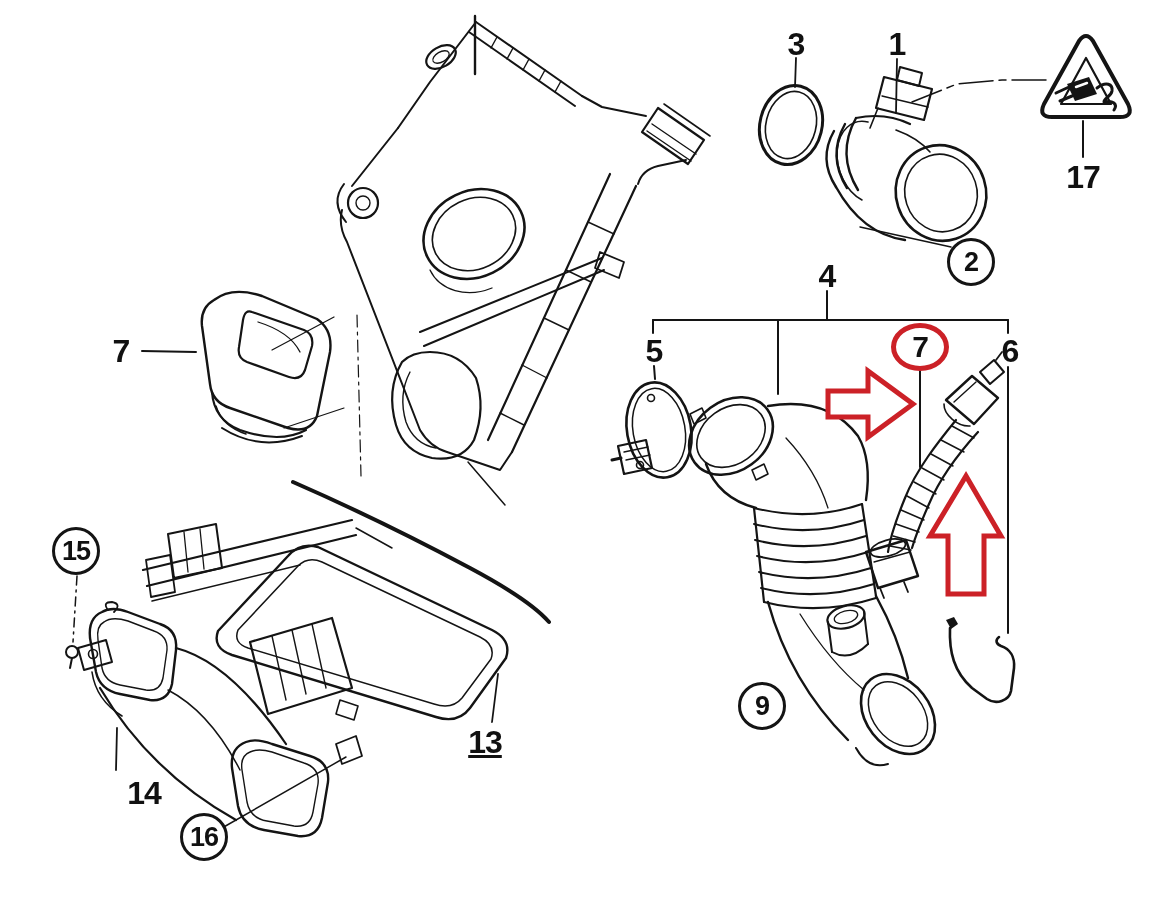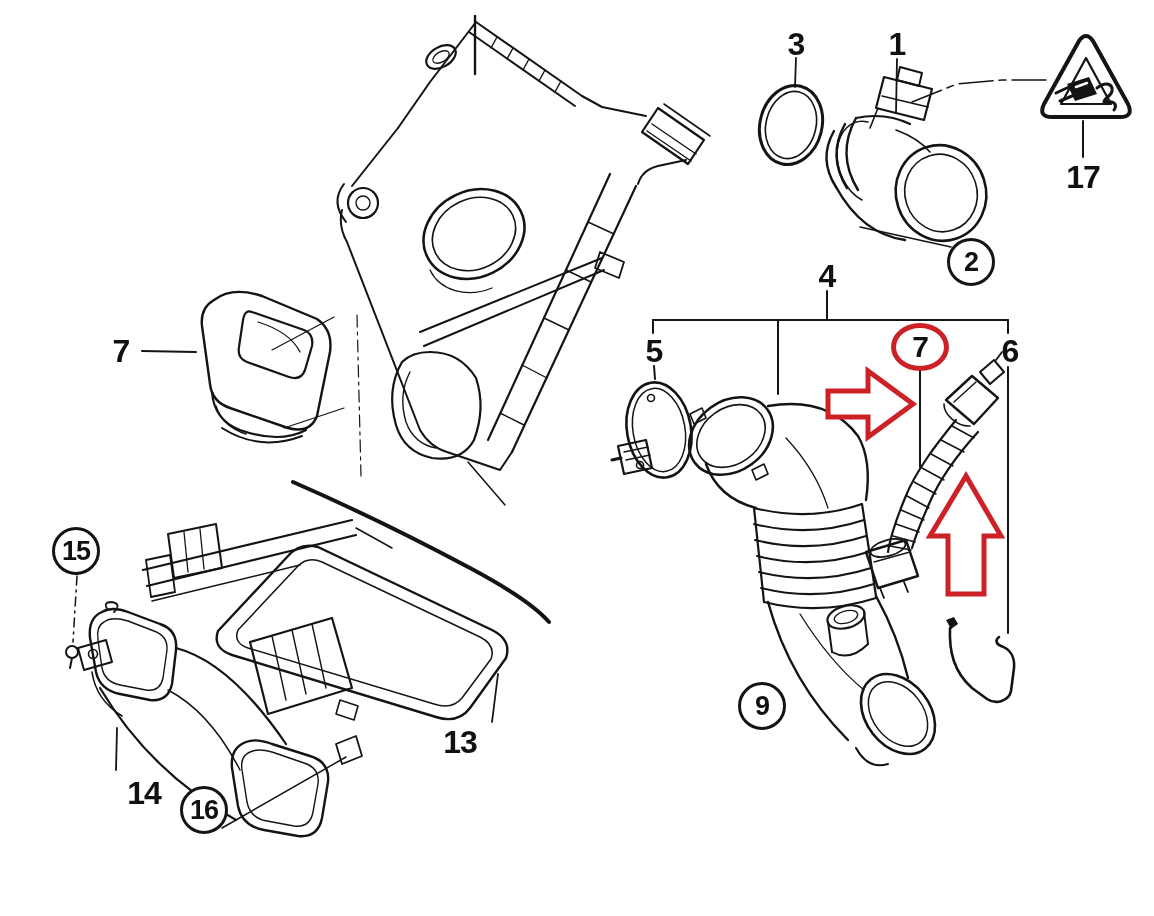--- a/index.html
+++ b/index.html
@@ -281,18 +281,18 @@
 
   <div class="lbl" style="left:897px;top:44px;">1</div>
   <div class="lbl-circle" style="left:971px;top:262px;">2</div>
   <div class="lbl" style="left:796px;top:44px;">3</div>
   <div class="lbl" style="left:827px;top:276px;">4</div>
   <div class="lbl" style="left:654px;top:351px;">5</div>
   <div class="lbl" style="left:1010px;top:351px;">6</div>
   <div class="lbl-red" style="left:920px;top:347px;">7</div>
   <div class="lbl-circle" style="left:762px;top:706px;">9</div>
   <div class="lbl" style="left:121px;top:351px;">7</div>
-  <div class="lbl" style="left:460px;top:742px;">13</div>
+  <div class="lbl" style="left:485px;top:742px;text-decoration:underline;">13</div>
   <div class="lbl" style="left:116px;top:793px;margin-left:28px;">14</div>
   <div class="lbl-circle" style="left:76px;top:551px;text-align:right;">15</div>
-  <div class="lbl-circle" style="left:204px;top:810px;">16</div>
+  <div class="lbl-circle" style="left:204px;top:837px;">16</div>
   <div class="lbl" style="left:1083px;top:177px;">17</div>
 </div>
 
 </body></html>

